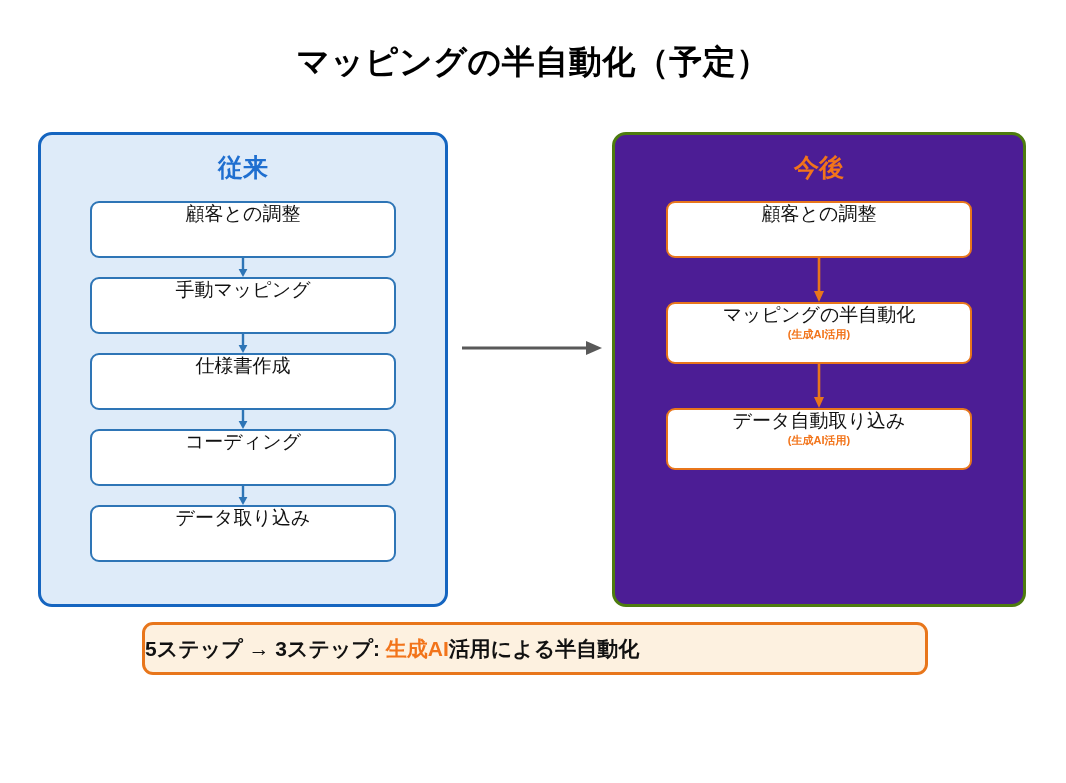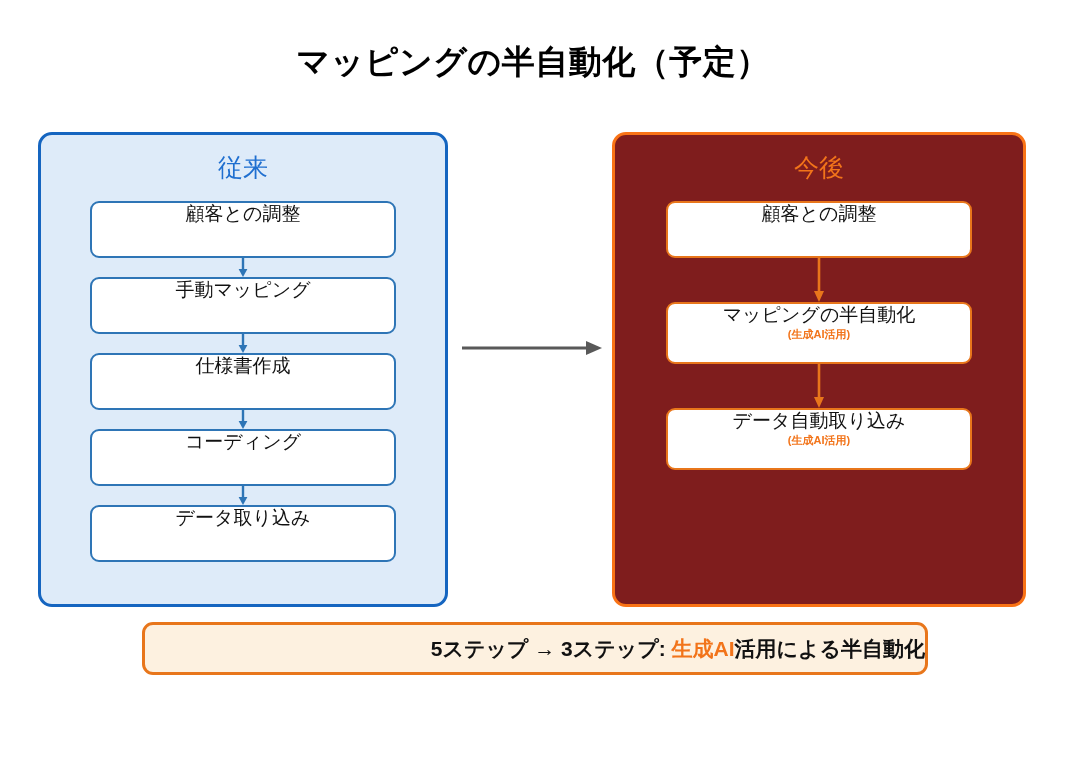--- a/index.html
+++ b/index.html
@@ -41,32 +41,32 @@
     width: 410px;
     height: 475px;
     background: #DEEBF9;
     border: 3px solid #1565C0;
   }
   .panel-after {
     left: 612px;
     top: 132px;
     width: 414px;
     height: 475px;
-    background: #7f1d1d;
-    border: 3px solid #f97316;
+    background: #4c1d95;
+    border: 3px solid #4d7c0f;
   }
 
   .panel-header {
     position: absolute;
     top: 16px;
     left: 0;
     width: 100%;
     text-align: center;
     font-size: 25px;
-    font-weight: normal;
+    font-weight: bold;
     white-space: nowrap;
   }
   .panel-before .panel-header { color: #1F6FD0; }
   .panel-after  .panel-header { color: #F2741A; }
 
   
   .flow {
     position: absolute;
     left: 0;
     width: 100%;
@@ -137,21 +137,21 @@
     left: 142px;
     top: 622px;
     width: 786px;
     height: 53px;
     box-sizing: border-box;
     background: #FDF1E0;
     border: 3px solid #E8761B;
     border-radius: 11px;
     display: flex;
     align-items: center;
-    justify-content: flex-end;
+    justify-content: flex-start;
   }
   .caption-text {
     font-size: 21px;
     font-weight: bold;
     color: #111111;
     white-space: nowrap;
   }
   .caption-accent {
     color: #F2741A;
     font-weight: bold;

